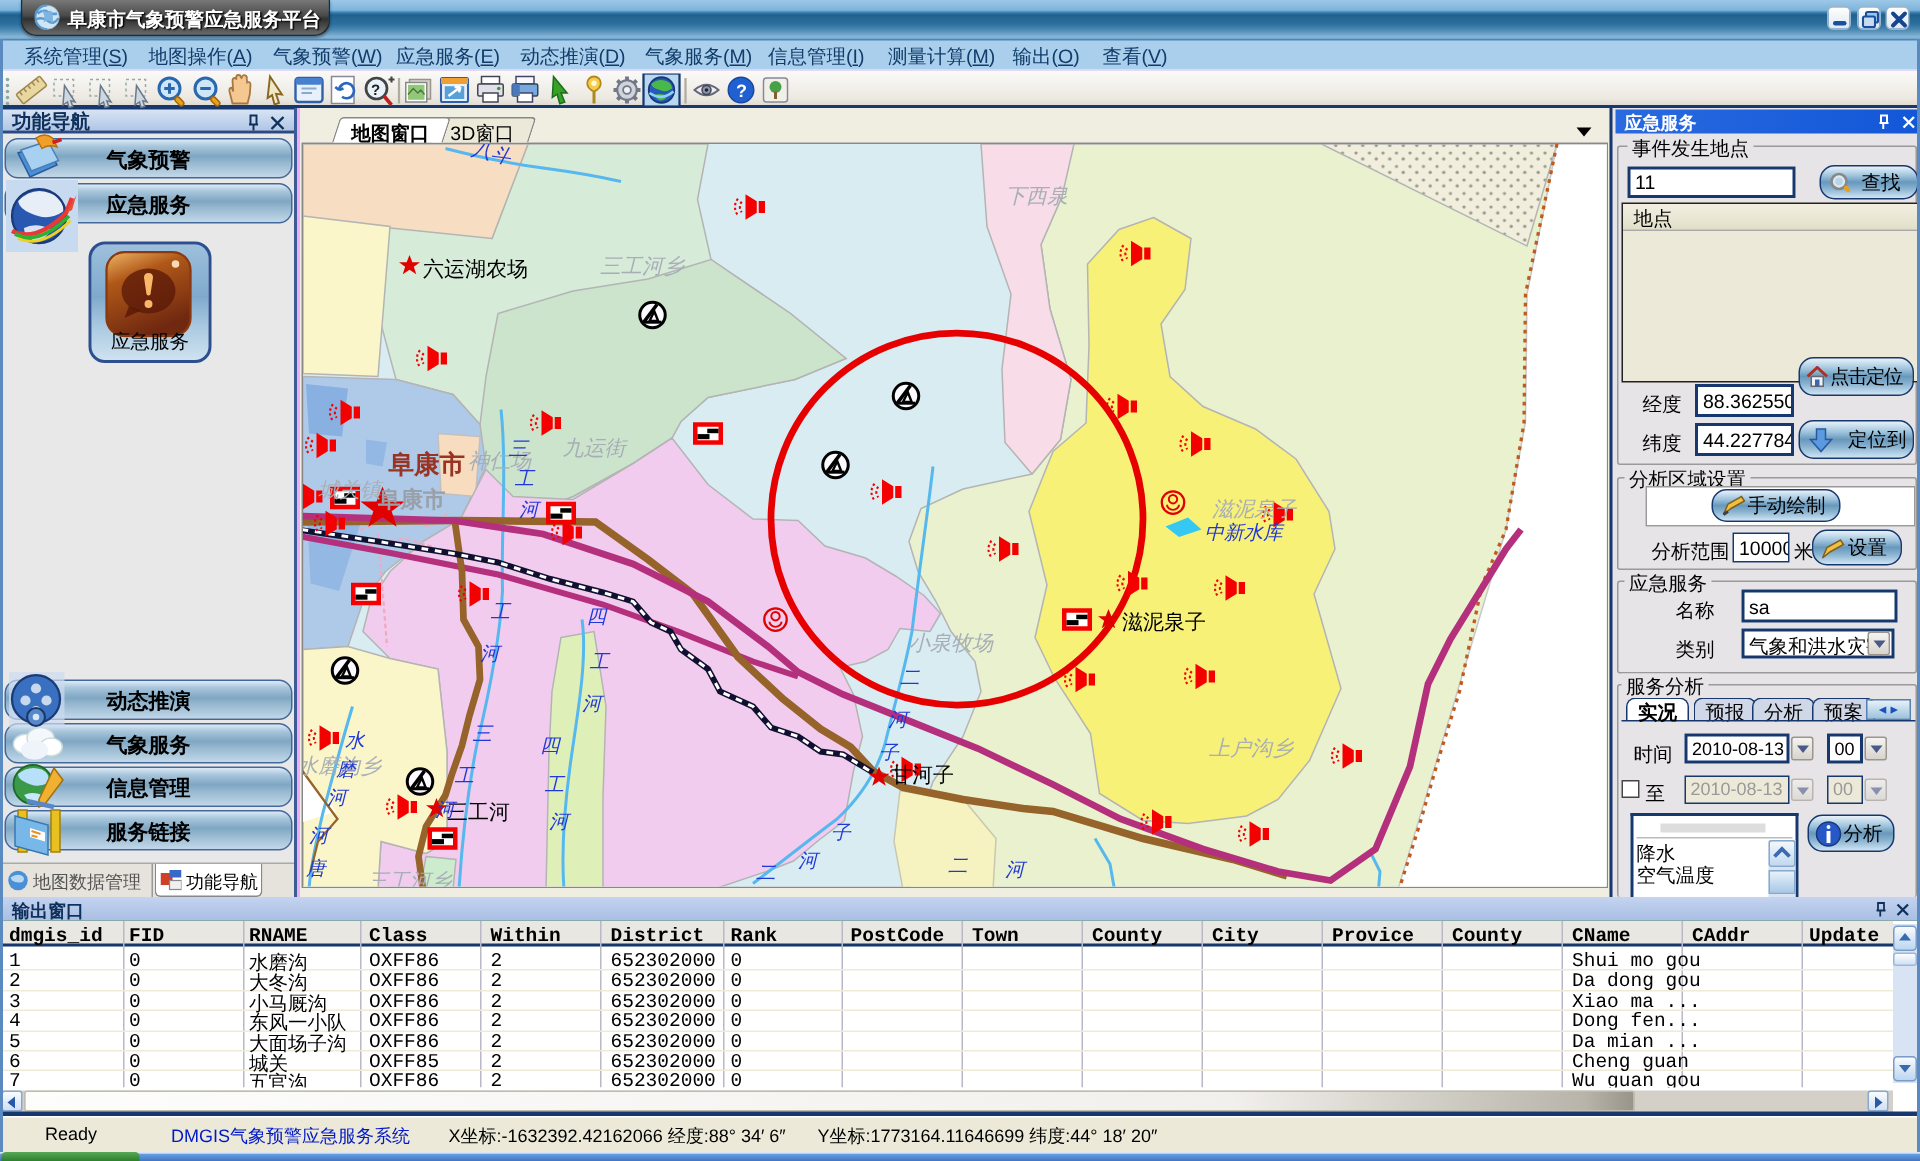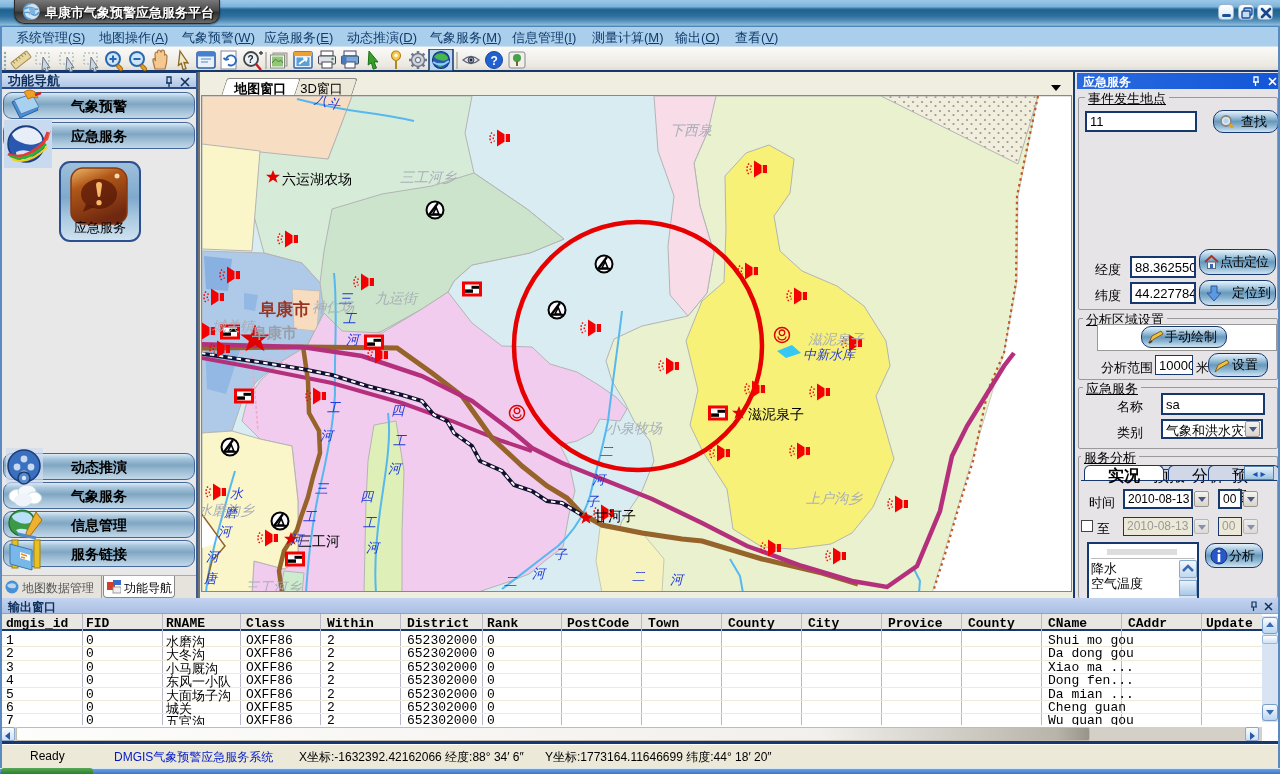--- a/index.html
+++ b/index.html
@@ -1,17 +1,17 @@
 <!DOCTYPE html>
 <html><head>
 <meta charset="utf-8">
 <style>
 * { margin:0; padding:0; box-sizing:border-box; }
 html,body { width:1280px; height:774px; overflow:hidden; font-family:"Liberation Sans",sans-serif; }
-#app { position:relative; width:1280px; height:774px; background:#737373; }
+#app { position:relative; width:1280px; height:774px; background:#f0abfc; }
 .abs { position:absolute; }
 
 
 #titlebar { position:absolute; left:0; top:0; width:1280px; height:26px;
   background:linear-gradient(#9cc8e8 0%, #7db4da 26%, #3d7fb0 32%, #1f618f 38%, #2d6f9d 62%, #4f8cb6 78%, #8ab7d8 95%, #6ba3c8 100%); }
 #titletab { position:absolute; left:14px; top:0; width:206px; height:24px;
   background:linear-gradient(#787878 0%, #4a4a4a 45%, #303030 55%, #6a6a6a 100%);
   border:1px solid #2a2a2a; border-top:none; border-radius:0 0 10px 10px;
   box-shadow:0 1px 2px rgba(0,0,0,.4); }
 #titletab .txt { position:absolute; left:30px; top:4px; color:#fff; font-weight:bold; font-size:13px; white-space:nowrap; text-shadow:1px 1px 1px #000; }
@@ -44,28 +44,28 @@
 #maparea { position:absolute; left:200px; top:72px; width:873px; height:526px; background:#f0ede1; }
 #maptabs { position:absolute; left:0; top:6px; width:100%; height:18px; }
 .maptab { position:absolute; top:0; height:17px; font-size:13px; padding:1px 10px 0; border:1px solid #888; border-bottom:none; border-radius:3px 3px 0 0; background:#ece9d8; transform:skewX(-18deg); }
 .maptab span { display:inline-block; transform:skewX(18deg); }
 #mapcanvas { position:absolute; left:1px; top:23px; width:871px; height:497px; background:#fff; border:1px solid #888; }
 
 
 #rightpanel { position:absolute; left:1073px; top:72px; width:207px; height:526px; background:#e6e4e6; border-left:2px solid #16386e; font-size:13px; }
 #rp-head { position:absolute; left:2px; top:1px; width:203px; height:16px; background:linear-gradient(90deg,#2a6ae0,#1257d8); color:#fff; font-weight:bold; font-size:12px; padding:1px 0 0 6px; }
 .grp { position:absolute; left:3px; width:200px; border:1px solid #9a9a9a; border-radius:2px; }
-.grplbl { position:absolute; top:-8px; left:6px; background:#e6e4e6; padding:0 3px; font-size:13px; color:#000;text-decoration:underline; }
+.grplbl { position:absolute; top:-8px; left:6px; background:#e6e4e6; padding:0 3px; font-size:13px; color:#000; }
 .inp { position:absolute; background:#fff; border:1px solid #16386e; font-size:13px; color:#000; padding-left:3px; }
 .pill { position:absolute; border:1px solid #16386e; border-radius:10px;
   background:linear-gradient(#e8f2fa 0%, #9cc2dc 30%, #6898bc 50%, #88b2d0 70%, #cfe4f2 100%);
   font-size:13px; color:#000; text-align:center; }
 .ddbtn { position:absolute; width:15px; background:linear-gradient(#f4f3f0,#d8d4cc); border:1px solid #9a968e; border-radius:2px; }
 .ddbtn:after { content:""; position:absolute; left:3px; top:5px; border:4px solid transparent; border-top:5px solid #4a5a88; }
-.rptab { position:absolute; top:0; height:15px; border:1px solid #16386e; border-bottom:none; border-radius:6px 6px 0 0; background:#d0d8e8; font-size:16px; padding:0 23px; }
+.rptab { position:absolute; top:0; height:15px; border:1px solid #16386e; border-bottom:none; border-radius:6px 6px 0 0; background:#d0d8e8; font-size:13px; padding:0 7px; }
 
 
 #outputwin { position:absolute; left:0; top:598px; width:1280px; height:146px; background:#fff; }
 #ow-head { position:absolute; left:0; top:0; width:1280px; height:16px; background:linear-gradient(#c4d4f0,#aabfe4); border-bottom:1px solid #8aa; color:#10305c; font-size:12px; font-weight:bold; padding:1px 0 0 8px; }
 #ow-table { position:absolute; left:0; top:16px; width:1262px; height:111px; overflow:hidden; font-family:"Liberation Mono",monospace; font-size:13px; }
 #ow-bottom { position:absolute; left:0; top:143px; width:1280px; height:3px; background:#16386e; }
 
 
 #statusbar { position:absolute; left:0; top:744px; width:1280px; height:24px; background:#ece9d8; border-top:1px solid #fff; font-size:12px; color:#000; }
 #taskbar { position:absolute; left:0; top:768px; width:1280px; height:6px; background:linear-gradient(#6ba1e0,#3e76c8); border-top:1px solid #d8e8fa; }
@@ -570,23 +570,26 @@
     <div class="grp" style="top:25px;height:213px"></div>
     <div class="grplbl" style="left:10px;top:18px">事件发生地点</div>
     <input class="inp" style="left: 10px; top: 39px; width: 112px; height: 21px; border-width: 2px;" value="11">
     <div class="pill" style="left:138px;top:38px;width:66px;height:23px;line-height:21px">
       <svg class="abs" style="left:5px;top:3px" width="17" height="17" viewBox="0 0 17 17">
           <circle cx="7" cy="7" r="5" fill="#dce8f0" stroke="#888" stroke-width="1.8"></circle>
           <circle cx="7" cy="7" r="2.5" fill="#b8d4e8"></circle>
           <rect x="10.5" y="10" width="5" height="3" rx="1.5" transform="rotate(45 12 11)" fill="#e8a020"></rect>
         </svg>
       <span style="margin-left:16px">查找</span></div>
+    <div class="abs" style="left:6px;top:63px;width:198px;height:120px;background:#ece9d8;border:1px solid #222">
+      <div class="abs" style="left:0;top:0;width:100%;height:18px;background:linear-gradient(#f2efe2,#e2dfc8);border-bottom:1px solid #aaa;padding:1px 0 0 7px">地点</div>
+    </div>
     <div class="abs" style="left:20px;top:189px">经度</div>
     <input class="inp" style="left: 55px; top: 184px; width: 66px; height: 22px; border-width: 2px;" value="88.3625506">
-    <div class="pill" style="left:124px;top:177px;width:77px;height:26px;line-height:24px">
+    <div class="pill" style="left:124px;top:166px;width:77px;height:26px;line-height:24px">
       <svg class="abs" style="left:4px;top:5px" width="15" height="15" viewBox="0 0 15 15">
           <path d="M1 7 L7.5 1 L14 7" fill="none" stroke="#b03020" stroke-width="2"></path>
           <rect x="3.5" y="7" width="8" height="6.5" fill="#f0f4f8" stroke="#667" stroke-width="1"></rect>
           <rect x="6" y="9" width="3" height="4.5" fill="#3868b0"></rect>
         </svg>
       <span style="margin-left:13px;letter-spacing:-1px">点击定位</span></div>
     <div class="abs" style="left:20px;top:215px">纬度</div>
     <input class="inp" style="left: 55px; top: 210px; width: 66px; height: 22px; border-width: 2px;" value="44.2277844">
     <div class="pill" style="left:124px;top:208px;width:77px;height:26px;line-height:24px">
       <svg class="abs" style="left:6px;top:4px" width="16" height="17" viewBox="0 0 16 17">

